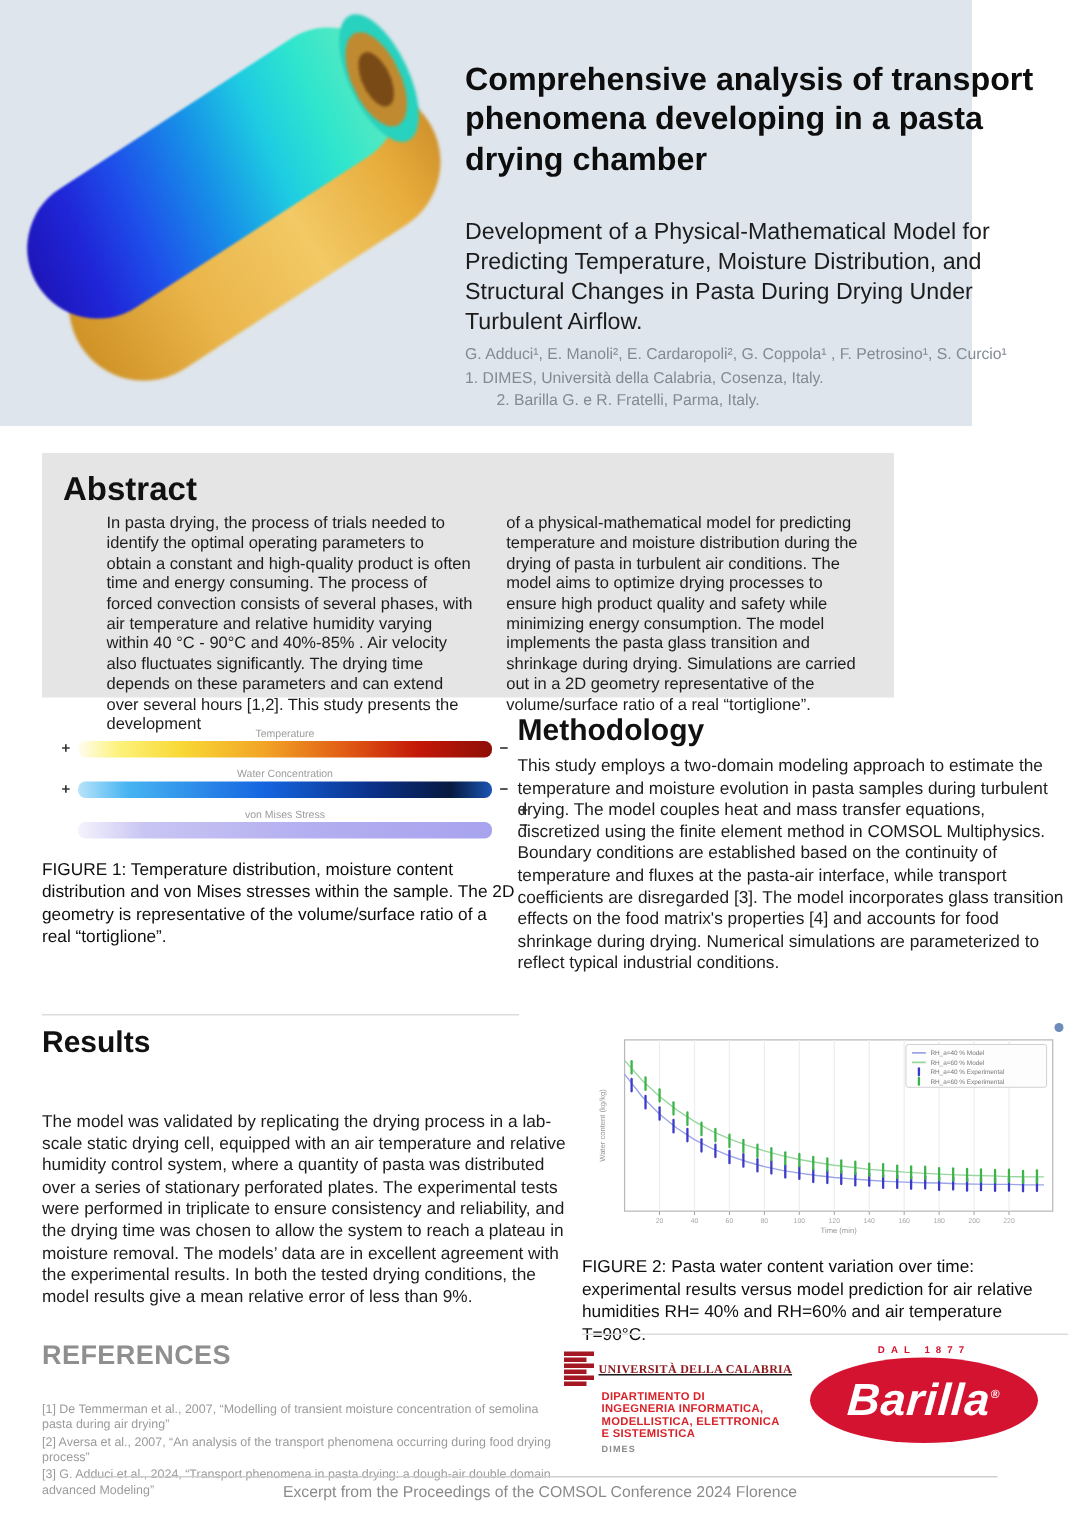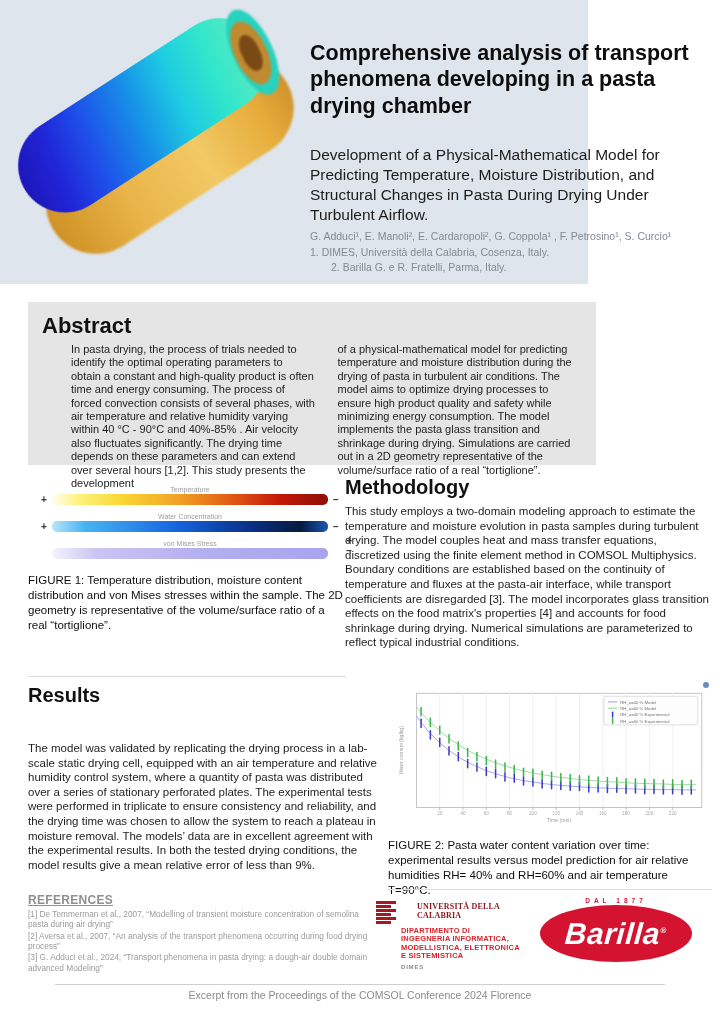--- a/index.html
+++ b/index.html
@@ -4,21 +4,21 @@
 <style>
   * { margin:0; padding:0; box-sizing:border-box; }
   html,body { background:#ffffff; }
   .page {
     position:relative; width:720px; height:1016px; margin:0 auto;
     background:#ffffff; overflow:hidden;
     font-family:"Liberation Sans", sans-serif; color:#1a1a1a;
   }
 
   
-  .hero { position:absolute; left:0; top:0; width:588px; height:284px; background:#dee5ec;padding-left:32px; }
+  .hero { position:absolute; left:0; top:0; width:648px; height:284px; background:#dee5ec;padding-left:32px; }
   .hero-title { position:absolute; left:310px; top:40px; width:396px; font-size:21.5px; font-weight:bold; line-height:1.23; color:#0d0d0d; }
   .hero-subtitle { position:absolute; left:310px; top:145px; width:396px; font-size:15.5px; line-height:1.3; color:#1c1c1c; }
   .hero-authors { position:absolute; left:310px; top:230px; width:400px; font-size:10.5px; color:#828a94; }
   .hero-aff1 { position:absolute; left:310px; top:246px; width:400px; font-size:10.5px; color:#828a94; }
   .hero-aff2 { position:absolute; left:310px; top:261px; width:400px; font-size:10.5px; color:#828a94;margin-left:21px; }
 
   
   .pasta { position:absolute; left:6px; top:8px; width:304px; height:262px; }
   .pasta-rot { position:absolute; left:12px; top:40px; width:278px; height:180px; transform:rotate(-33deg); }
   .pasta-body { position:absolute; left:2px; top:62px; width:276px; height:100px; border-radius:50px;
@@ -66,26 +66,26 @@
 
   
   .fig2-chart { position:absolute; left:396px; top:686px; width:316px; height:145px; }
   .fig2-chart svg { width:100%; height:100%; }
   .fig2-toolicon { position:absolute; left:703px; top:682px; width:6px; height:6px; border-radius:50%; background:#6d8cba; }
   .fig2-caption { position:absolute; left:388px; top:838px; width:324px; font-size:11.5px; line-height:1.3; color:#0f0f0f; }
   .rule-fig2 { position:absolute; left:388px; top:889px; width:324px; height:1px; background:#dcdcdc; }
 
   
   .references { position:absolute; left:28px; top:893px; width:348px; }
-  .references h2 { font-size:12px; font-weight:bold; color:#8f8f8f; letter-spacing:0.3px; margin-bottom:2px;text-decoration:underline; }
+  .references h2 { font-size:18px; font-weight:bold; color:#8f8f8f; letter-spacing:0.3px; margin-bottom:20px; }
   .references div { font-size:8.3px; line-height:1.25; color:#9b9b9b; margin-bottom:1px; }
 
   
   .unical { position:absolute; left:376px; top:899px; width:160px; }
-  .unical-head { display:flex; align-items:flex-start; gap:21px; }
+  .unical-head { display:flex; align-items:center; gap:3px;text-decoration:underline; }
   .unical-stripes { display:flex; flex-direction:column; gap:1.5px; padding-top:2px; }
   .unical-stripes i { display:block; height:2.5px; background:#a31822; }
   .unical-stripes i:nth-child(odd){ width:20px; }
   .unical-stripes i:nth-child(even){ width:15px; }
   .unical-name { font-size:8px; font-weight:bold; color:#8d1b20; letter-spacing:0.2px; padding-top:3px; font-family:"Liberation Serif", serif; }
   .unical-dept { margin-top:3px; margin-left:25px; font-size:7.5px; font-weight:bold; color:#d8232a; line-height:1.15; letter-spacing:0.2px; }
   .unical-sub { margin-top:3px; margin-left:25px; font-size:6px; font-weight:bold; color:#8a8a8a; letter-spacing:0.8px; }
 
   .barilla { position:absolute; left:540px; top:897px; width:152px; text-align:center; }
   .barilla-tagline { font-size:6.5px; font-weight:bold; color:#d41330; letter-spacing:4px; margin-bottom:1px; }

